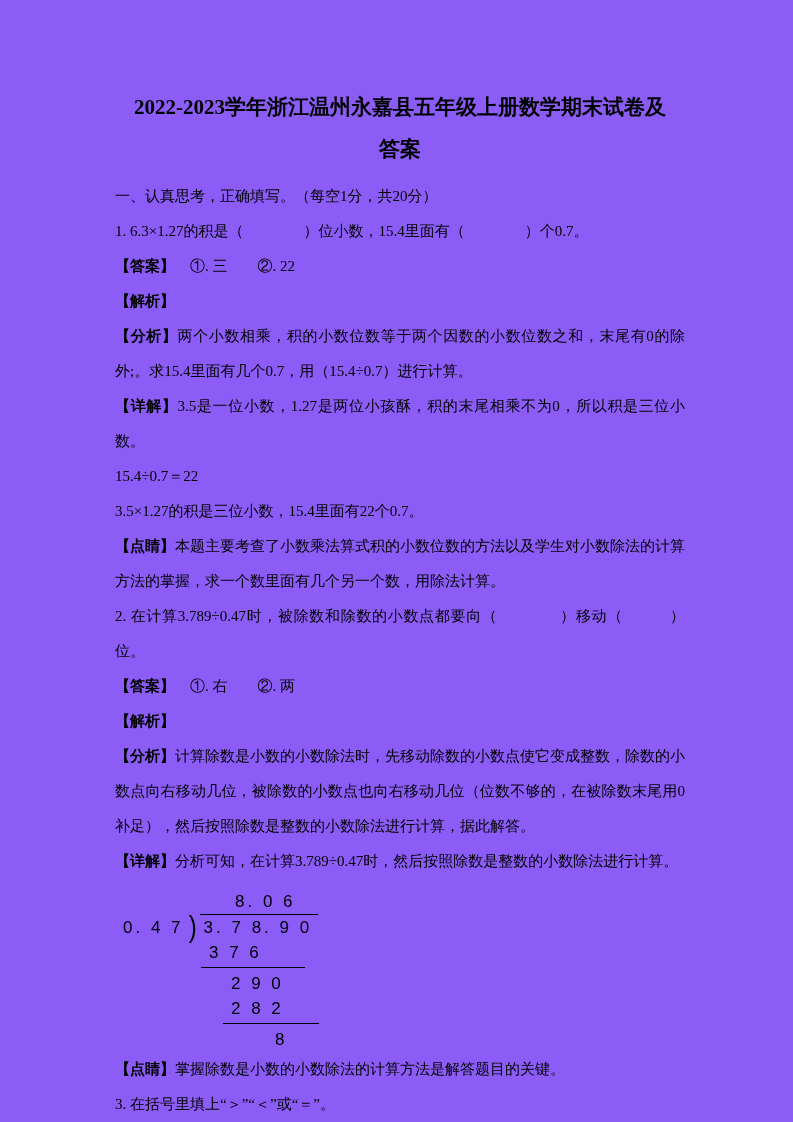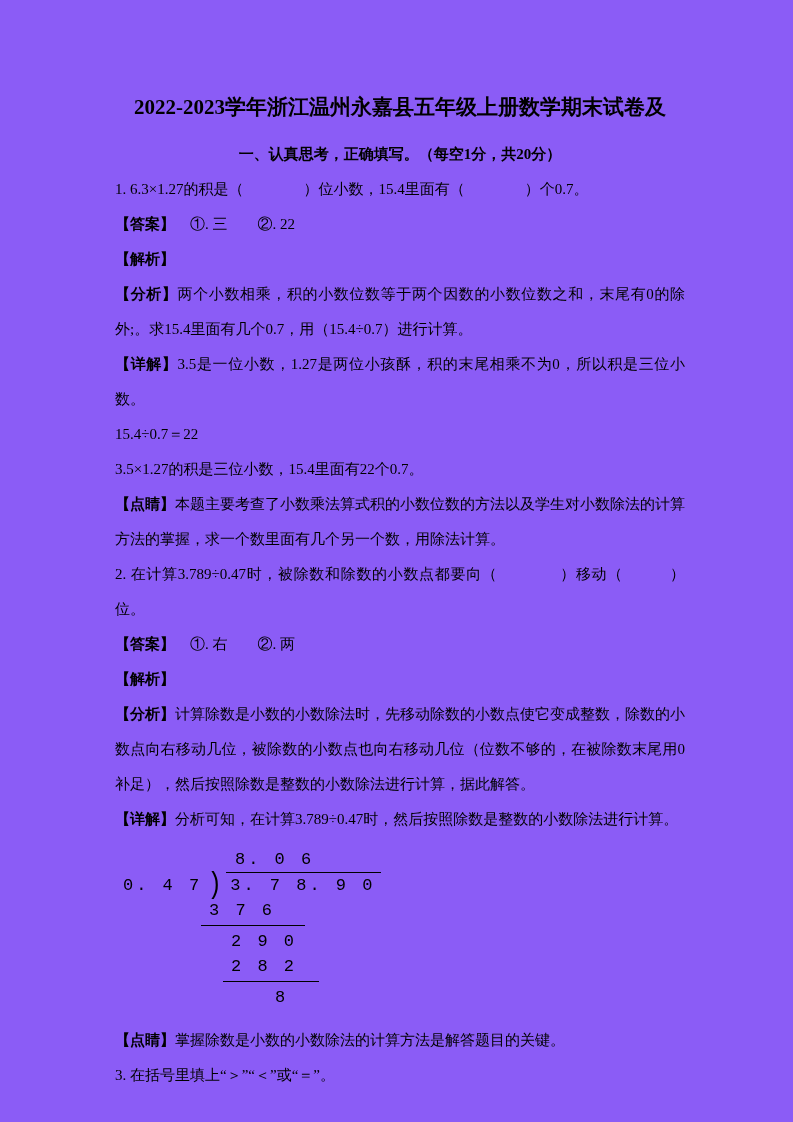--- a/index.html
+++ b/index.html
@@ -8,29 +8,29 @@
     position:relative;
     width:793px; height:1122px;
     background:#8b5cf6;
     color:#000;
     padding:86px 108px 0 115px;
     font-family:"Liberation Serif", serif;
     overflow:hidden;
   }
   .title { text-align:center; font-weight:bold; font-size:21px; line-height:42px; margin-bottom:8px; }
   .title span { display:block; }
-  .heading { font-size:15px; font-weight:bold; line-height:36px; margin-top:4px;text-align:center; }
+  .heading { font-size:15px; font-weight:normal; line-height:36px; margin-top:4px; }
   .para { font-size:15px; line-height:35px; text-align:justify; }
   .para .tag { font-weight:bold; }
   
   .division {
-    font-family:Liberation Mono, monospace;
+    font-family:Liberation Sans, sans-serif;
     font-size:17px; line-height:25px;
     letter-spacing:3px;
-    margin:10px 0 13px 8px;
+    margin:10px 0 0 8px;
     width:320px;
   }
   .division div { white-space:pre; }
   .dq { margin-left:112px; }
   .drow { display:flex; align-items:center; }
   .dbracket {
     font-size:30px; line-height:26px; font-weight:400;
     letter-spacing:0; padding:0 2px 0 4px;
     transform:scaleX(0.8);
   }
@@ -42,20 +42,21 @@
   .hline1 { width:104px; margin-left:78px; }
   .hline2 { width:96px;  margin-left:100px; }
 </style>
 </head>
 <body>
 
 <div class="page">
 
   <h1 class="title">
     <span>2022-2023学年浙江温州永嘉县五年级上册数学期末试卷及</span>
+    <span>答案</span>
   </h1>
 
   <div class="heading">一、认真思考，正确填写。（每空1分，共20分）</div>
 
   <p class="para">1. 6.3×1.27的积是（　　　　）位小数，15.4里面有（　　　　）个0.7。</p>
   <p class="para"><span class="tag">【答案】</span><span>　①. 三　　②. 22</span></p>
   <p class="para"><span class="tag">【解析】</span></p>
   <p class="para"><span class="tag">【分析】</span><span>两个小数相乘，积的小数位数等于两个因数的小数位数之和，末尾有0的除外;。求15.4里面有几个0.7，用（15.4÷0.7）进行计算。</span></p>
   <p class="para"><span class="tag">【详解】</span><span>3.5是一位小数，1.27是两位小孩酥，积的末尾相乘不为0，所以积是三位小数。</span></p>
   <p class="para">15.4÷0.7＝22</p>

